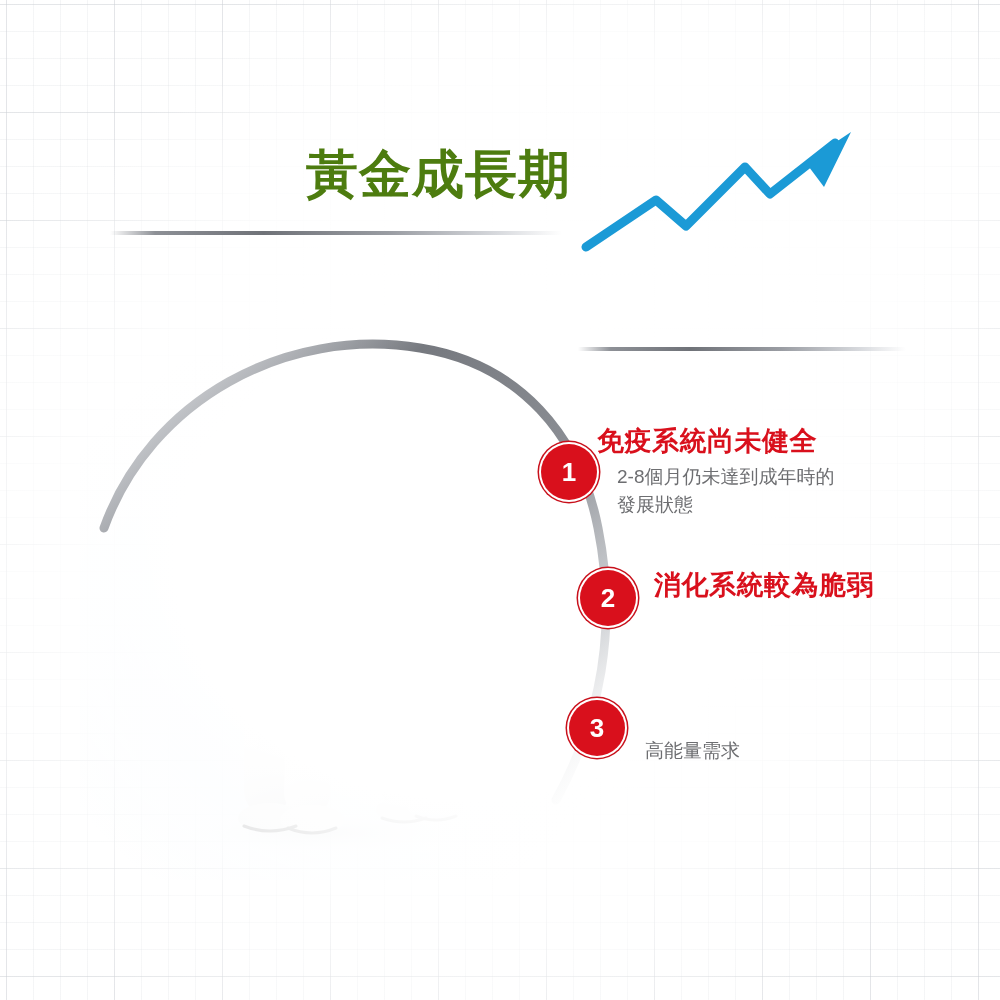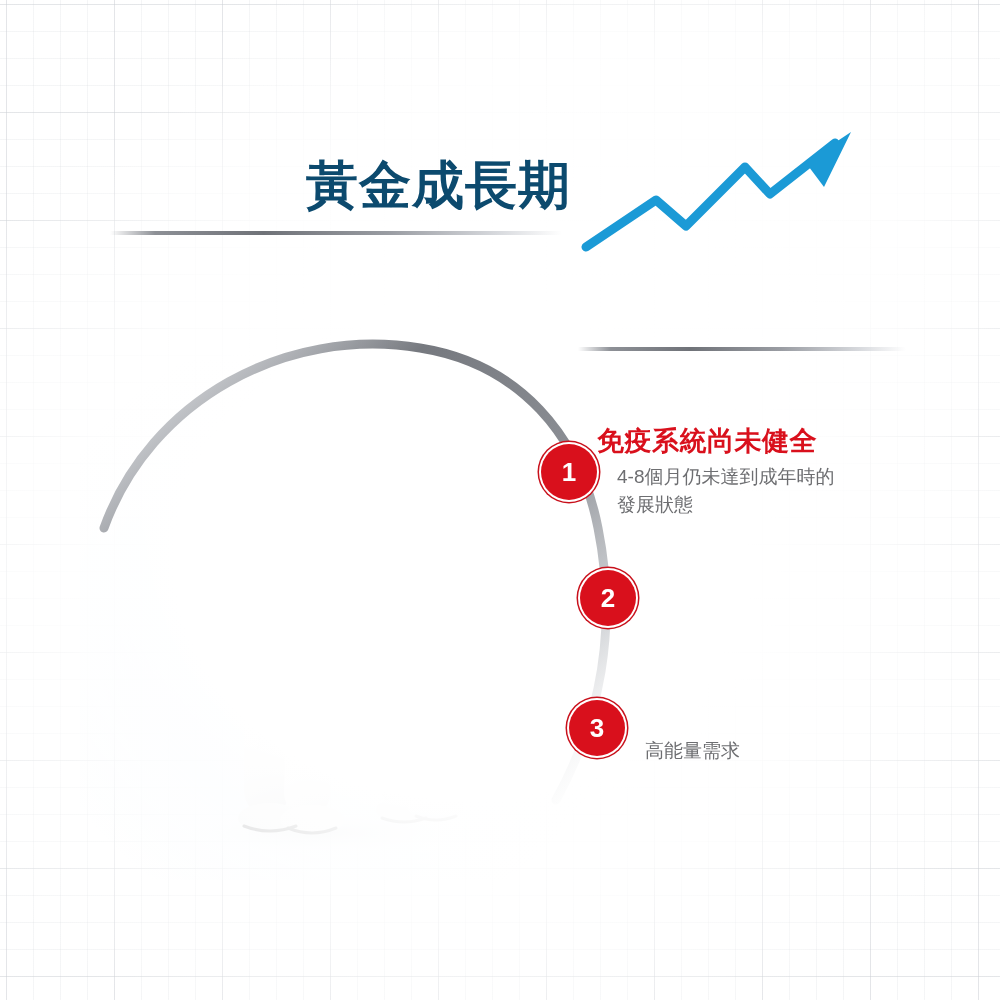--- a/index.html
+++ b/index.html
@@ -51,23 +51,22 @@
 
   
   .title {
     position: absolute;
     left: 306px;
     top: 148px;
     font-size: 52px;
     font-weight: bold;
     letter-spacing: 1px;
     line-height: 1;
-    color: #0c4a6e;
+    color: #4d7c0f;
     white-space: nowrap;
-    margin-top: 11px;
   }
   .subtitle {
     position: absolute;
     left: 413px;
     top: 278px;
     font-size: 43px;
     font-weight: bold;
     letter-spacing: 0px;
     line-height: 1;
     color: #58585b;
@@ -276,21 +275,22 @@
     </g>
   </svg>
 
   <div class="title">黃金成長期</div>
   <div class="divider divider-1"></div>
 
   <div class="divider divider-2"></div>
 
   <div class="bullet b1">1</div>
   <div class="item-head i1-h">免疫系統尚未健全</div>
-  <div class="item-body i1-b">4-8個月仍未達到成年時的
+  <div class="item-body i1-b">2-8個月仍未達到成年時的
 發展狀態</div>
 
   <div class="bullet b2">2</div>
+  <div class="item-head i2-h">消化系統較為脆弱</div>
 
   <div class="bullet b3">3</div>
   <div class="item-body i3-b">高能量需求</div>
 
 </div>
 
 </body></html>

